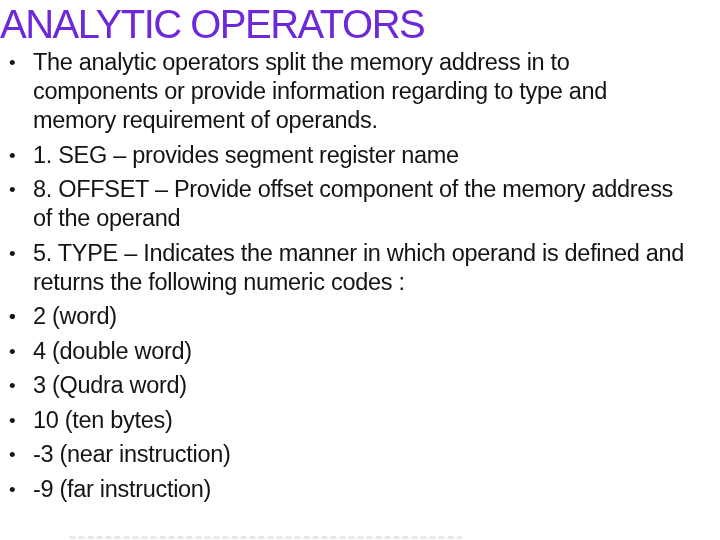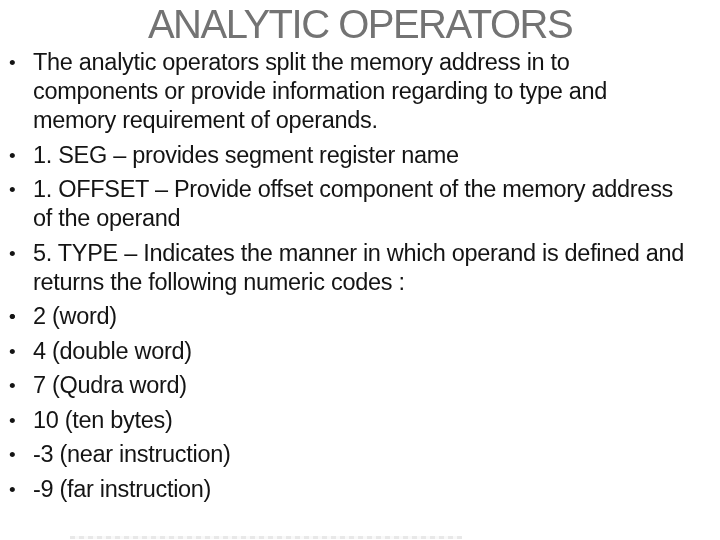--- a/index.html
+++ b/index.html
@@ -15,26 +15,25 @@
     font-family: "Liberation Sans", "DejaVu Sans", sans-serif;
     color: #111111;
   }
   .slide {
     position: absolute;
     inset: 0;
   }
   .slide-title {
     margin-top: 1px;
     width: 720px;
-    text-align: center;
     font-size: 40px;
     line-height: 46px;
     letter-spacing: -1.5px;
     font-weight: 400;
-    color: #737373;
+    color: #6d28d9;
     white-space: nowrap;
   }
   ul.bullet-list {
     list-style: none;
     margin: 1px 0 0 0;
     padding: 0;
     width: 720px;
   }
   ul.bullet-list li {
     position: relative;
@@ -75,40 +74,40 @@
     <li>
       <span class="bullet-glyph">•</span>
       <span>The analytic operators split the memory address in to components or provide information regarding to type and memory requirement of operands.</span>
     </li>
     <li>
       <span class="bullet-glyph">•</span>
       <span>1. SEG – provides segment register name</span>
     </li>
     <li>
       <span class="bullet-glyph">•</span>
-      <span>1. OFFSET – Provide offset component of the memory address of the operand</span>
+      <span>8. OFFSET – Provide offset component of the memory address of the operand</span>
     </li>
     <li>
       <span class="bullet-glyph">•</span>
       <span>5. TYPE – Indicates the manner in which operand is defined and returns the following numeric codes :</span>
     </li>
     <li>
       <span class="bullet-glyph">•</span>
     </li>
     <li>
       <span class="bullet-glyph">•</span>
       <span>2 (word)</span>
     </li>
     <li>
       <span class="bullet-glyph">•</span>
       <span>4 (double word)</span>
     </li>
     <li>
       <span class="bullet-glyph">•</span>
-      <span>7 (Qudra word)</span>
+      <span>3 (Qudra word)</span>
     </li>
     <li>
       <span class="bullet-glyph">•</span>
       <span>10 (ten bytes)</span>
     </li>
     <li>
       <span class="bullet-glyph">•</span>
       <span>-3 (near instruction)</span>
     </li>
     <li>

